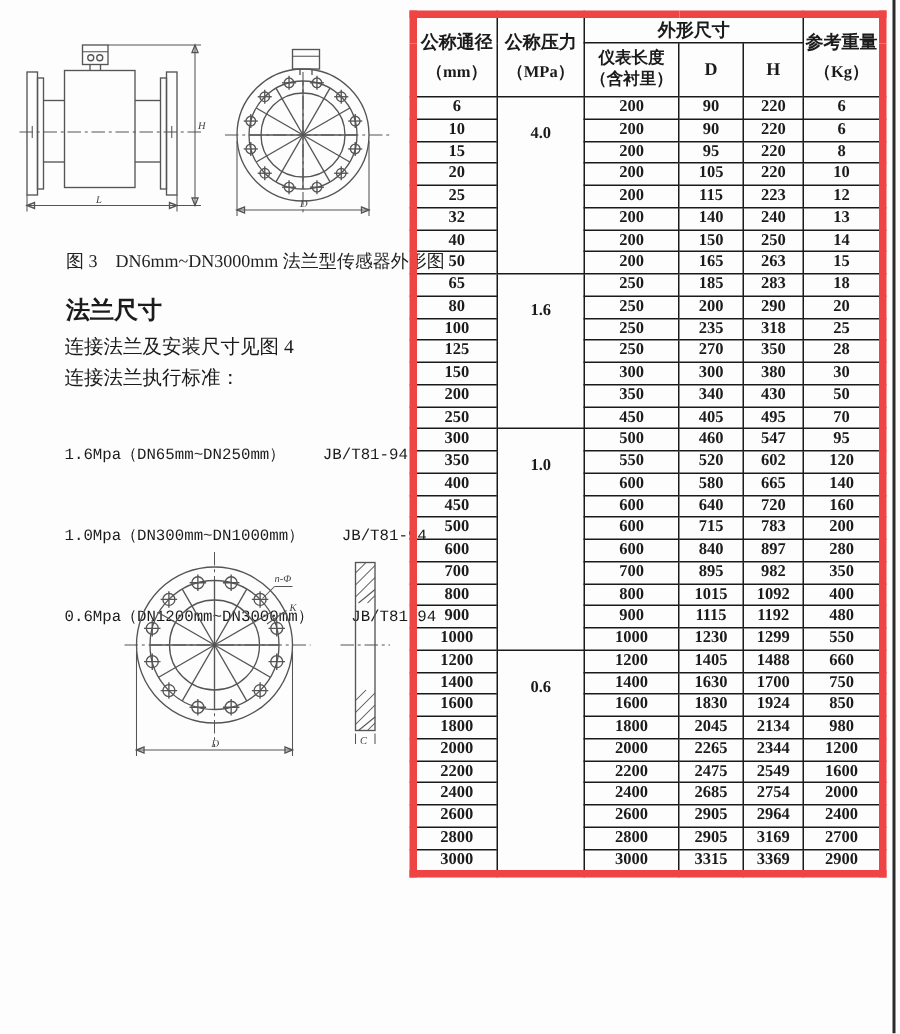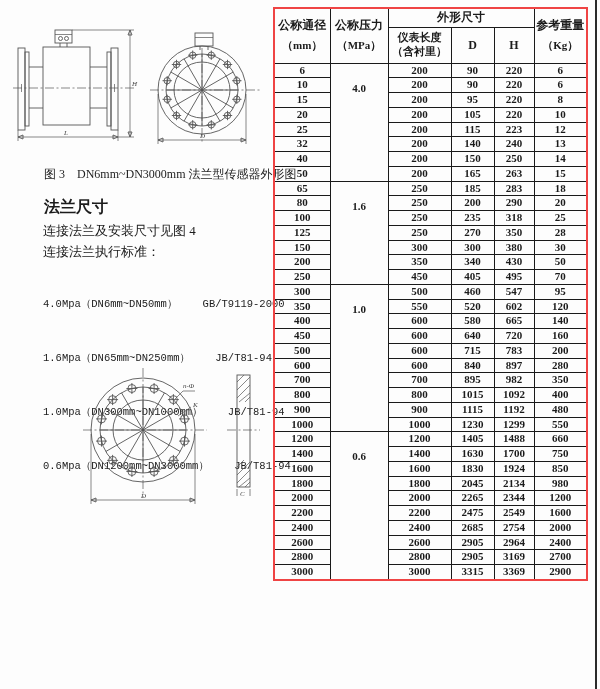--- a/index.html
+++ b/index.html
@@ -23,21 +23,21 @@
   .d1{left:8px;top:14px;}
   .d2{left:142px;top:14px;}
   .d3{left:55px;top:352px;}
   svg line,svg rect,svg circle,svg path{stroke:#555;stroke-width:0.9;fill:none;}
   svg .thin{stroke-width:0.7;}
   svg .dash{stroke-dasharray:9 2.5 2 2.5;}
   svg text{fill:#444;stroke:none;font-family:"Liberation Serif",serif;font-size:7px;font-style:italic;}
 
   
   .flange-table{position:absolute;left:273px;top:7px;width:313px;height:503px;
-                border-collapse:collapse;table-layout:fixed;border:2px solid #ef4444;}
+                border-collapse:collapse;table-layout:fixed;border:5px solid #ef4444;}
   .flange-table th,.flange-table td{border:1px solid #1a1a1a;padding:0;text-align:center;
                 vertical-align:middle;font-weight:bold;line-height:1.25;}
   .flange-table th{font-size:12px;}
   .flange-table th .unit{font-weight:bold;font-size:11px;margin-top:6px;}
   .flange-table th .sub{font-size:11px;}
   .flange-table td{font-size:11px;}
   .flange-table td.pressure{vertical-align:top;padding-top:18px;}
   .wavy{text-decoration-style:wavy;text-decoration-color:#c23a2e;text-decoration-thickness:1px;}
   .hr1{height:19px;} .hr2{height:36px;}
 </style>
@@ -155,21 +155,20 @@
       <path d="M104 126 l-5 -2 l0 4 z" fill="#555"></path>
     <text x="58" y="124">D</text>
   </svg>
 
   <div class="fig-caption cap3">图 3    DN6mm~DN3000mm 法兰型传感器外形图</div>
 
   <div class="section-heading">法兰尺寸</div>
   <div class="body-line l1">连接法兰及安装尺寸见图 4</div>
   <div class="body-line l2">连接法兰执行标准：</div>
   <div class="standards">
-    <div>4.0Mpa（DN6mm~DN50mm）    GB/T9119-2000</div>
     <div>1.6Mpa（DN65mm~DN250mm）    JB/T81-94</div>
     <div>1.0Mpa（DN300mm~DN1000mm）    JB/T81-94</div>
     <div>0.6Mpa（DN1200mm~DN3000mm）    JB/T81-94</div>
   </div>
 
   <svg class="drawing d3" width="215" height="158" viewBox="0 0 215 158">
     <circle cx="88" cy="78" r="52"></circle>
     <circle cx="88" cy="78" r="43"></circle>
     <circle cx="88" cy="78" r="30"></circle>
     <g class="thin">

